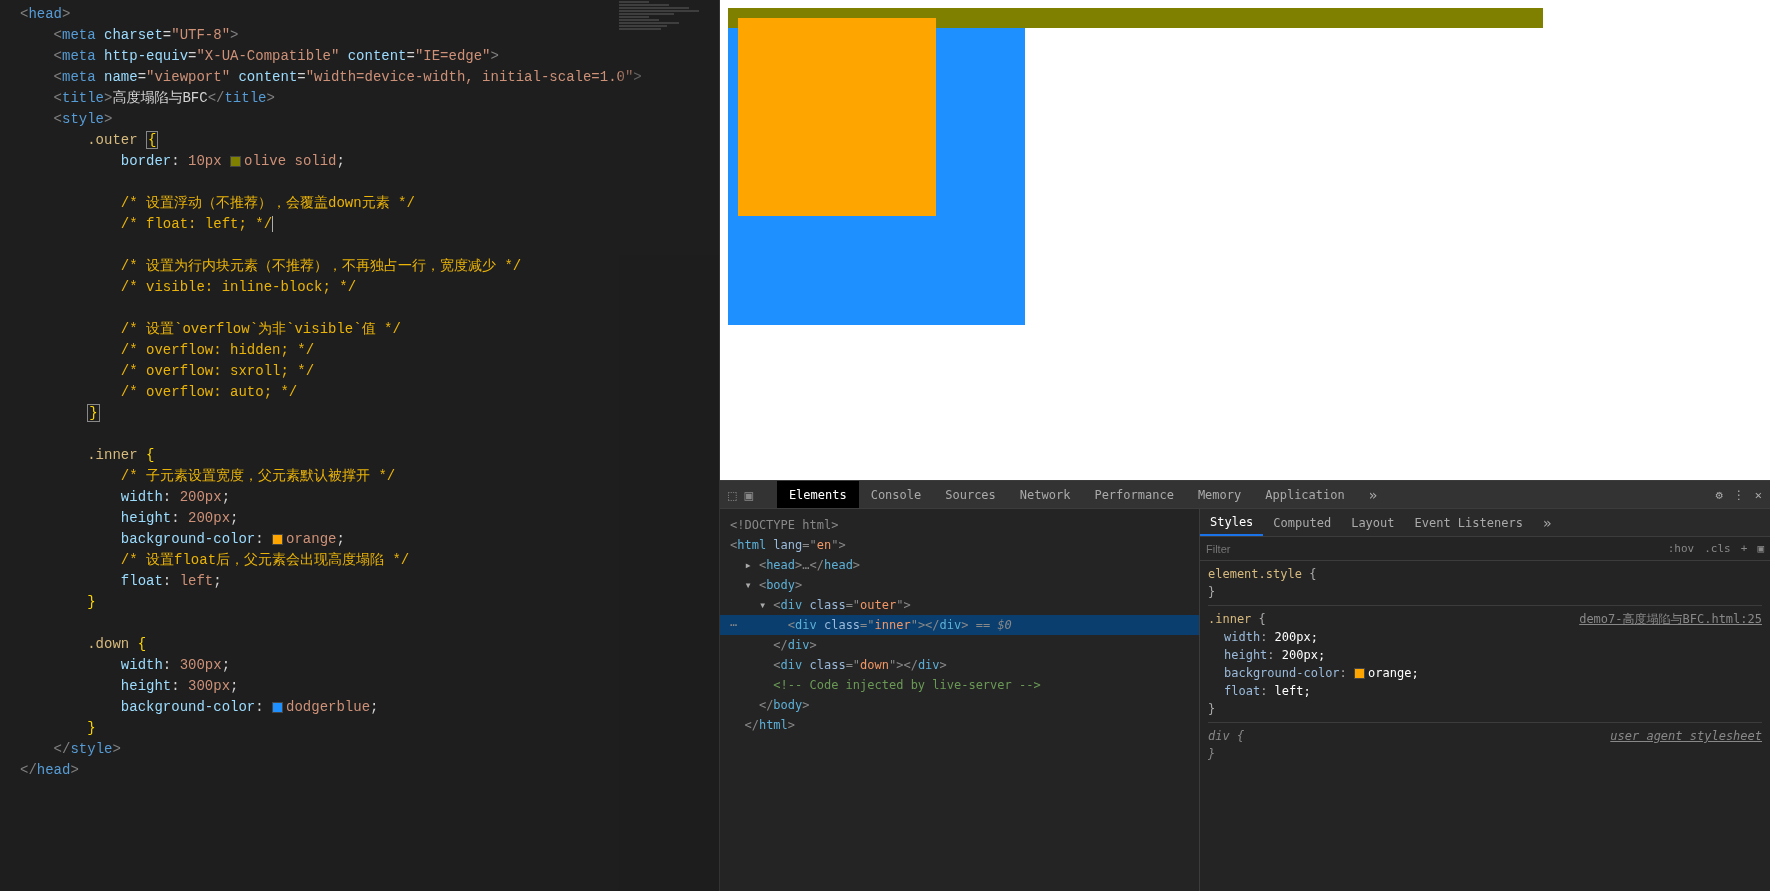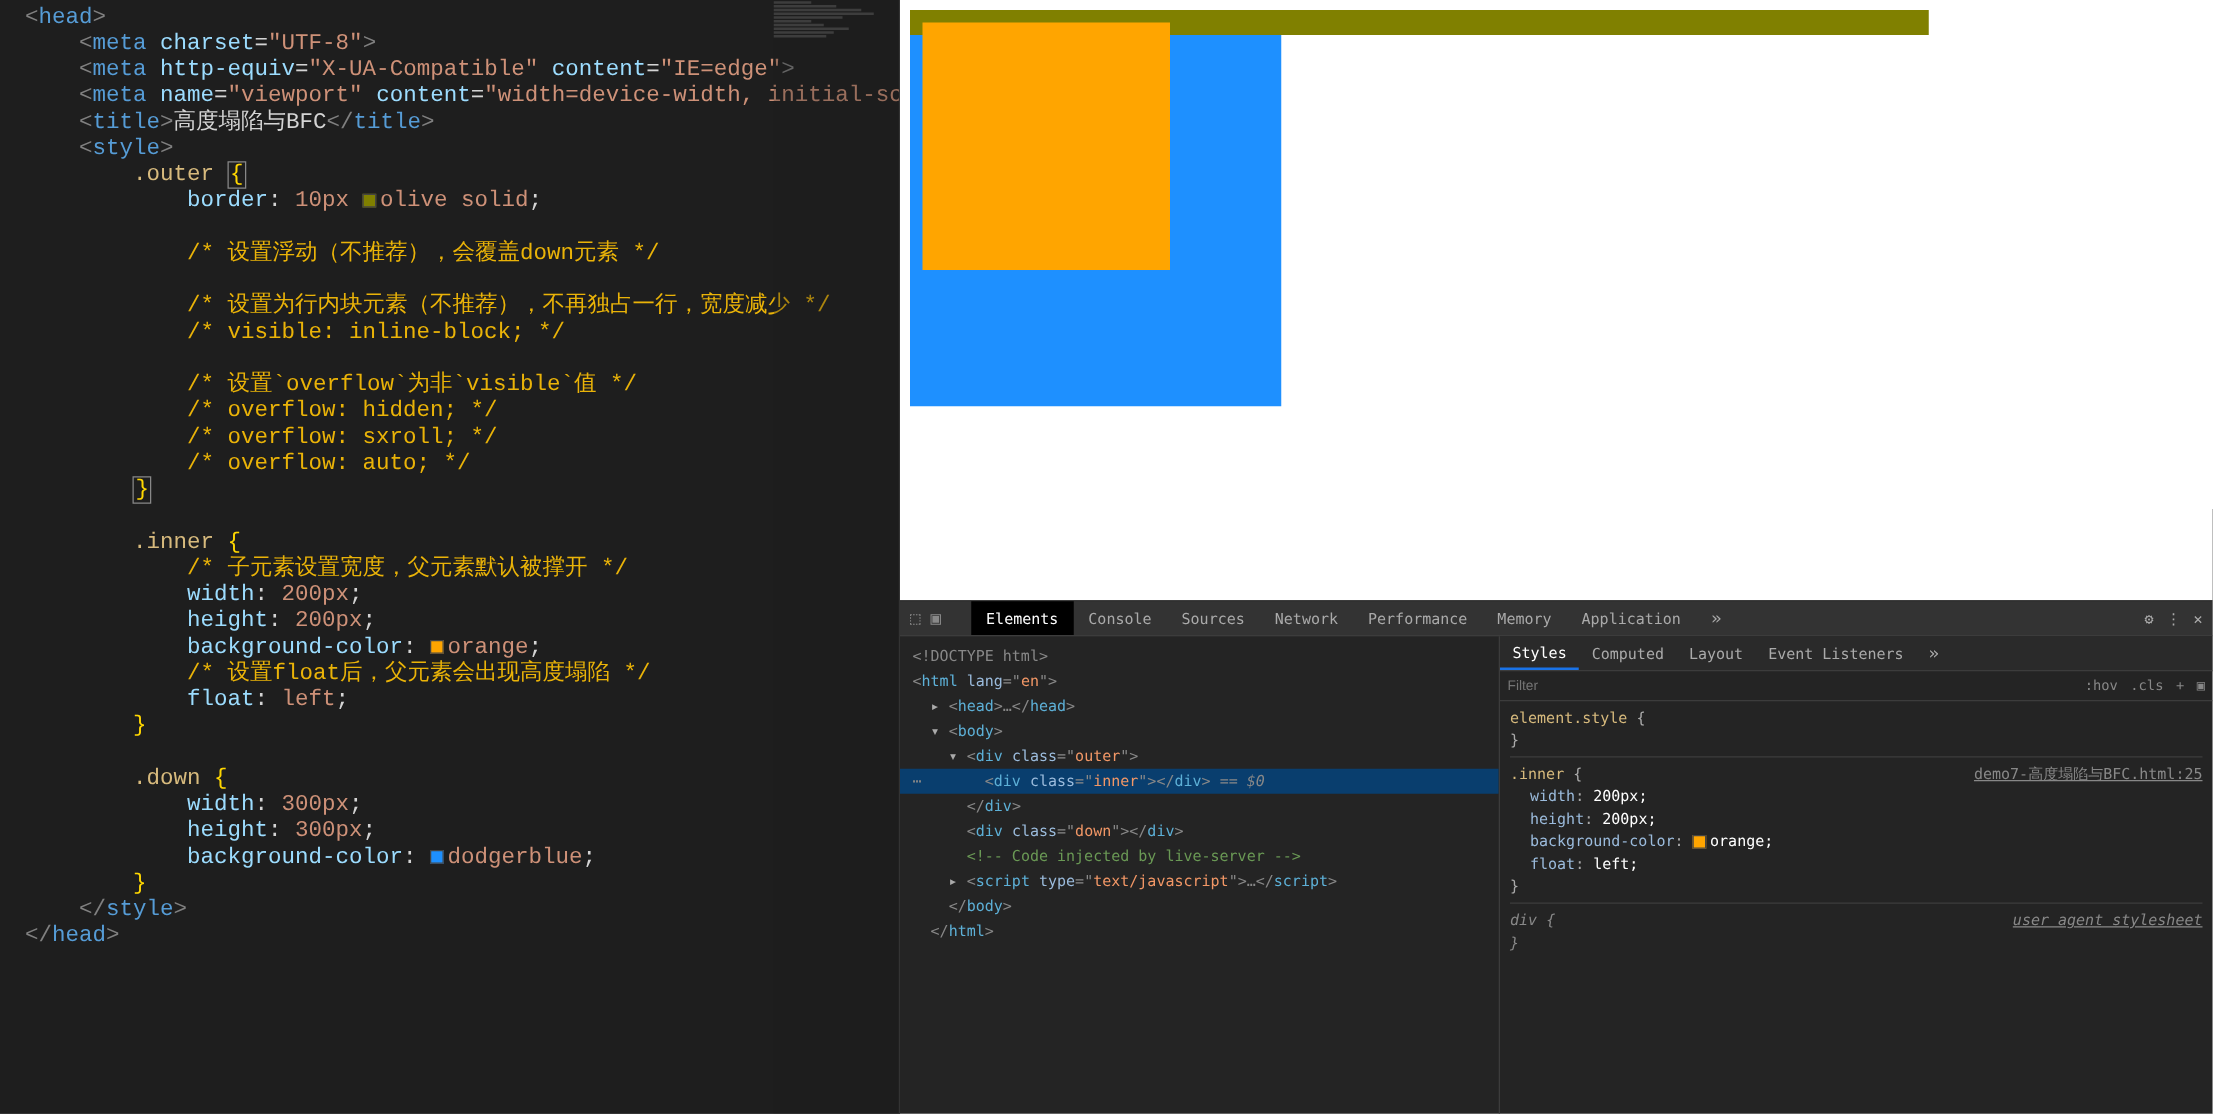--- a/index.html
+++ b/index.html
@@ -17,21 +17,21 @@
   width: 720px;
   height: 891px;
   position: relative;
   background: #1e1e1e;
   overflow: hidden;
   border-right: 1px solid #333;
 }
 .code-area {
   padding: 4px 0 0 20px;
   line-height: 21px;
-  font-size: 18px;
+  font-size: 14px;
 }
 .code-line { white-space: pre; }
 .tag { color: #808080; }
 .tagname { color: #569cd6; }
 .attr { color: #9cdcfe; }
 .str { color: #ce9178; }
 .sel { color: #d7ba7d; }
 .prop { color: #9cdcfe; }
 .val { color: #ce9178; }
 .cmt { color: #eab308; }
@@ -176,20 +176,21 @@
     <div class="code-line"><span class="tag">&lt;</span><span class="tagname">head</span><span class="tag">&gt;</span></div>
     <div class="code-line">    <span class="tag">&lt;</span><span class="tagname">meta </span><span class="attr">charset</span><span class="punct">=</span><span class="str">"UTF-8"</span><span class="tag">&gt;</span></div>
     <div class="code-line">    <span class="tag">&lt;</span><span class="tagname">meta </span><span class="attr">http-equiv</span><span class="punct">=</span><span class="str">"X-UA-Compatible" </span><span class="attr">content</span><span class="punct">=</span><span class="str">"IE=edge"</span><span class="tag">&gt;</span></div>
     <div class="code-line">    <span class="tag">&lt;</span><span class="tagname">meta </span><span class="attr">name</span><span class="punct">=</span><span class="str">"viewport" </span><span class="attr">content</span><span class="punct">=</span><span class="str">"width=device-width, initial-scale=1.0"</span><span class="tag">&gt;</span></div>
     <div class="code-line">    <span class="tag">&lt;</span><span class="tagname">title</span><span class="tag">&gt;</span><span>高度塌陷与BFC</span><span class="tag">&lt;/</span><span class="tagname">title</span><span class="tag">&gt;</span></div>
     <div class="code-line">    <span class="tag">&lt;</span><span class="tagname">style</span><span class="tag">&gt;</span></div>
     <div class="code-line">        <span class="sel">.outer </span><span class="brace" style="border:1px solid #888;padding:0 1px">{</span></div>
     <div class="code-line">            <span class="prop">border</span><span class="punct">: </span><span class="val">10px </span><span class="swatch sw-olive"></span><span class="val">olive </span><span class="val">solid</span><span class="punct">;</span></div>
     <div class="code-line"> </div>
     <div class="code-line">            <span class="cmt">/* 设置浮动（不推荐），会覆盖down元素 */</span></div>
+    <div class="code-line">            <span class="cmt">/* float: left; */</span><span class="text-cursor"></span></div>
     <div class="code-line"> </div>
     <div class="code-line">            <span class="cmt">/* 设置为行内块元素（不推荐），不再独占一行，宽度减少 */</span></div>
     <div class="code-line">            <span class="cmt">/* visible: inline-block; */</span></div>
     <div class="code-line"> </div>
     <div class="code-line">            <span class="cmt">/* 设置`overflow`为非`visible`值 */</span></div>
     <div class="code-line">            <span class="cmt">/* overflow: hidden; */</span></div>
     <div class="code-line">            <span class="cmt">/* overflow: sxroll; */</span></div>
     <div class="code-line">            <span class="cmt">/* overflow: auto; */</span></div>
     <div class="code-line">        <span class="brace" style="border:1px solid #888;padding:0 1px">}</span></div>
     <div class="code-line"> </div>
@@ -255,21 +256,20 @@
       <div class="dom-pane">
         <div class="dom-line"><span class="dom-pnc">&lt;!DOCTYPE html&gt;</span></div>
         <div class="dom-line"><span class="dom-pnc">&lt;</span><span class="dom-tag">html </span><span class="dom-attrn">lang</span><span class="dom-pnc">="</span><span class="dom-attrv">en</span><span class="dom-pnc">"&gt;</span></div>
         <div class="dom-line">  ▸ <span class="dom-pnc">&lt;</span><span class="dom-tag">head</span><span class="dom-pnc">&gt;…&lt;/</span><span class="dom-tag">head</span><span class="dom-pnc">&gt;</span></div>
         <div class="dom-line">  ▾ <span class="dom-pnc">&lt;</span><span class="dom-tag">body</span><span class="dom-pnc">&gt;</span></div>
         <div class="dom-line">    ▾ <span class="dom-pnc">&lt;</span><span class="dom-tag">div </span><span class="dom-attrn">class</span><span class="dom-pnc">="</span><span class="dom-attrv">outer</span><span class="dom-pnc">"&gt;</span></div>
         <div class="dom-line selected"><span style="color:#888">⋯</span>       <span class="dom-pnc">&lt;</span><span class="dom-tag">div </span><span class="dom-attrn">class</span><span class="dom-pnc">="</span><span class="dom-attrv">inner</span><span class="dom-pnc">"&gt;&lt;/</span><span class="dom-tag">div</span><span class="dom-pnc">&gt;</span><span class="dom-sel"> == $0</span></div>
         <div class="dom-line">      <span class="dom-pnc">&lt;/</span><span class="dom-tag">div</span><span class="dom-pnc">&gt;</span></div>
         <div class="dom-line">      <span class="dom-pnc">&lt;</span><span class="dom-tag">div </span><span class="dom-attrn">class</span><span class="dom-pnc">="</span><span class="dom-attrv">down</span><span class="dom-pnc">"&gt;&lt;/</span><span class="dom-tag">div</span><span class="dom-pnc">&gt;</span></div>
         <div class="dom-line">      <span class="dom-cmt">&lt;!-- Code injected by live-server --&gt;</span></div>
-        <div class="dom-line">    ▸ <span class="dom-pnc">&lt;</span><span class="dom-tag">script </span><span class="dom-attrn">type</span><span class="dom-pnc">="</span><span class="dom-attrv">text/javascript</span><span class="dom-pnc">"&gt;…&lt;/</span><span class="dom-tag">script</span><span class="dom-pnc">&gt;</span></div>
         <div class="dom-line">    <span class="dom-pnc">&lt;/</span><span class="dom-tag">body</span><span class="dom-pnc">&gt;</span></div>
         <div class="dom-line">  <span class="dom-pnc">&lt;/</span><span class="dom-tag">html</span><span class="dom-pnc">&gt;</span></div>
       </div>
       <div class="styles-pane">
         <div class="styles-tabs">
           <div class="styles-tab active">Styles</div>
           <div class="styles-tab">Computed</div>
           <div class="styles-tab">Layout</div>
           <div class="styles-tab">Event Listeners</div>
           <div class="styles-tab more-icon">»</div>

